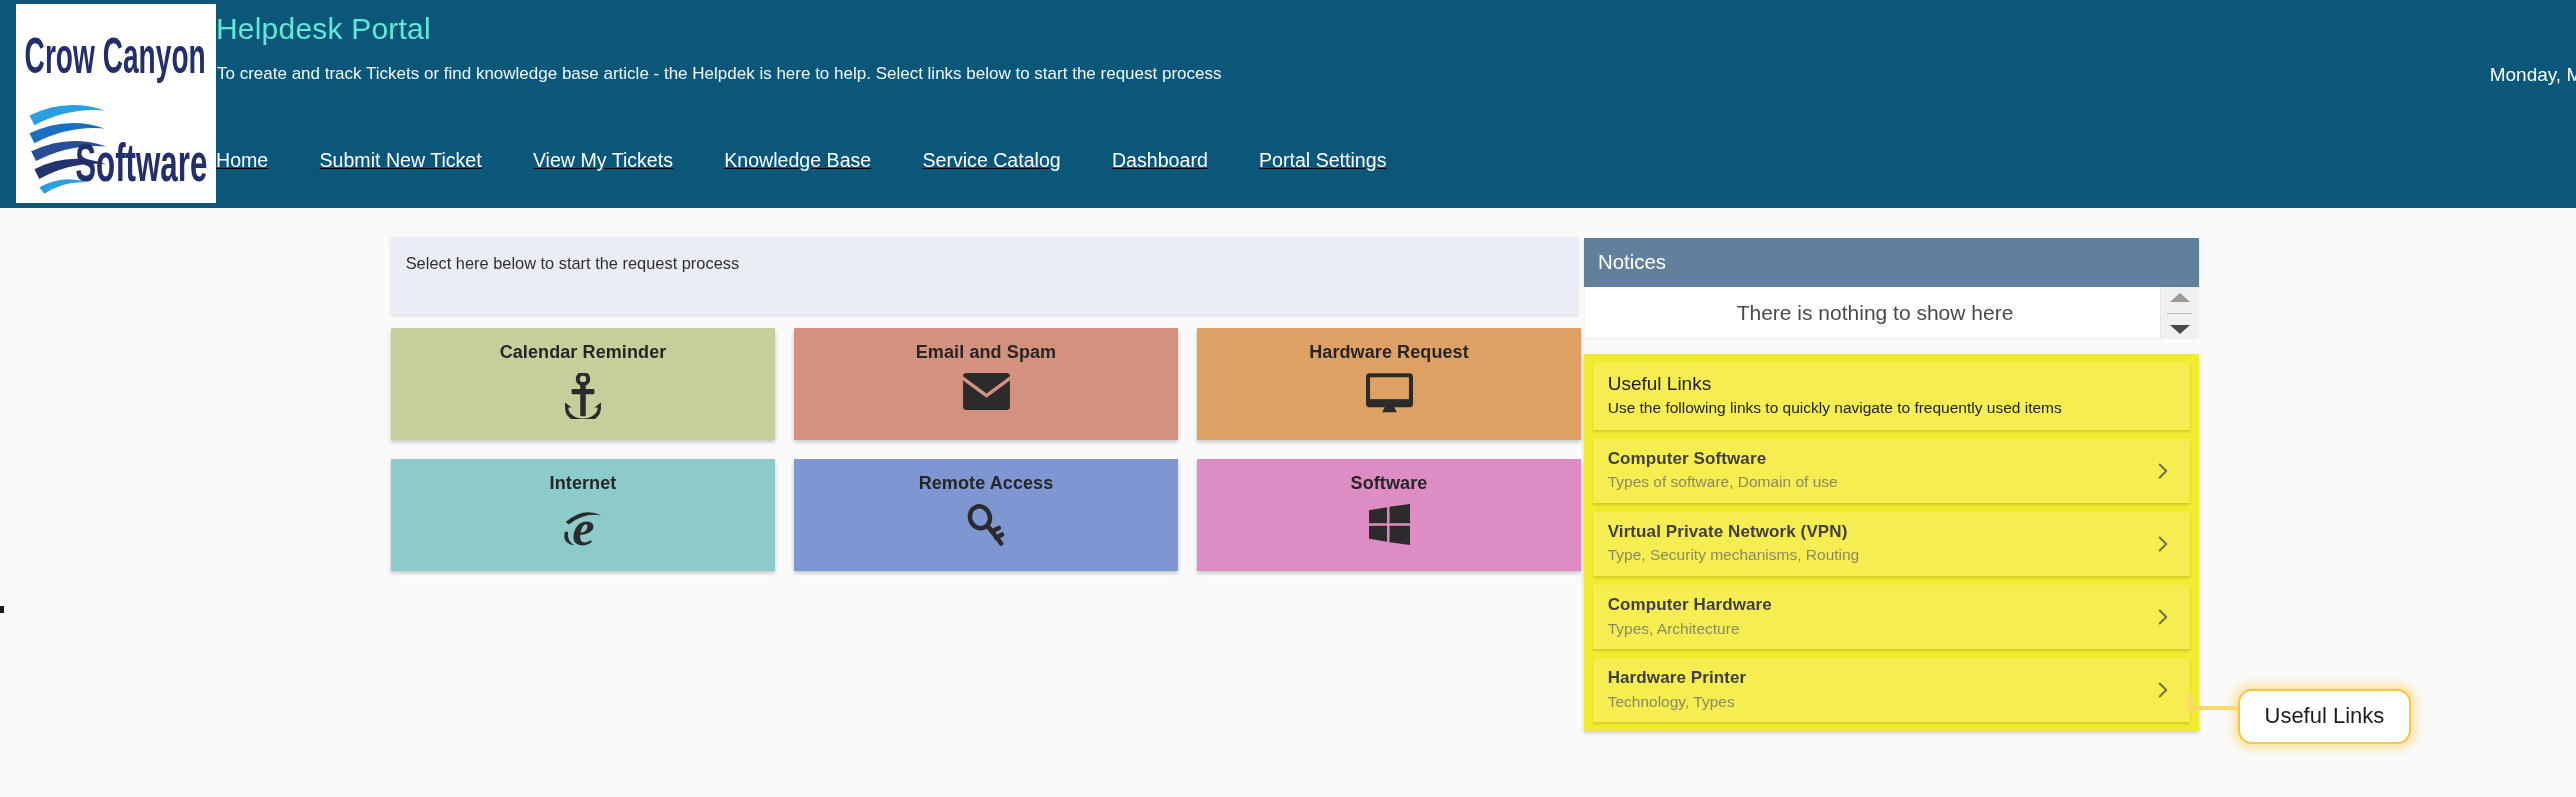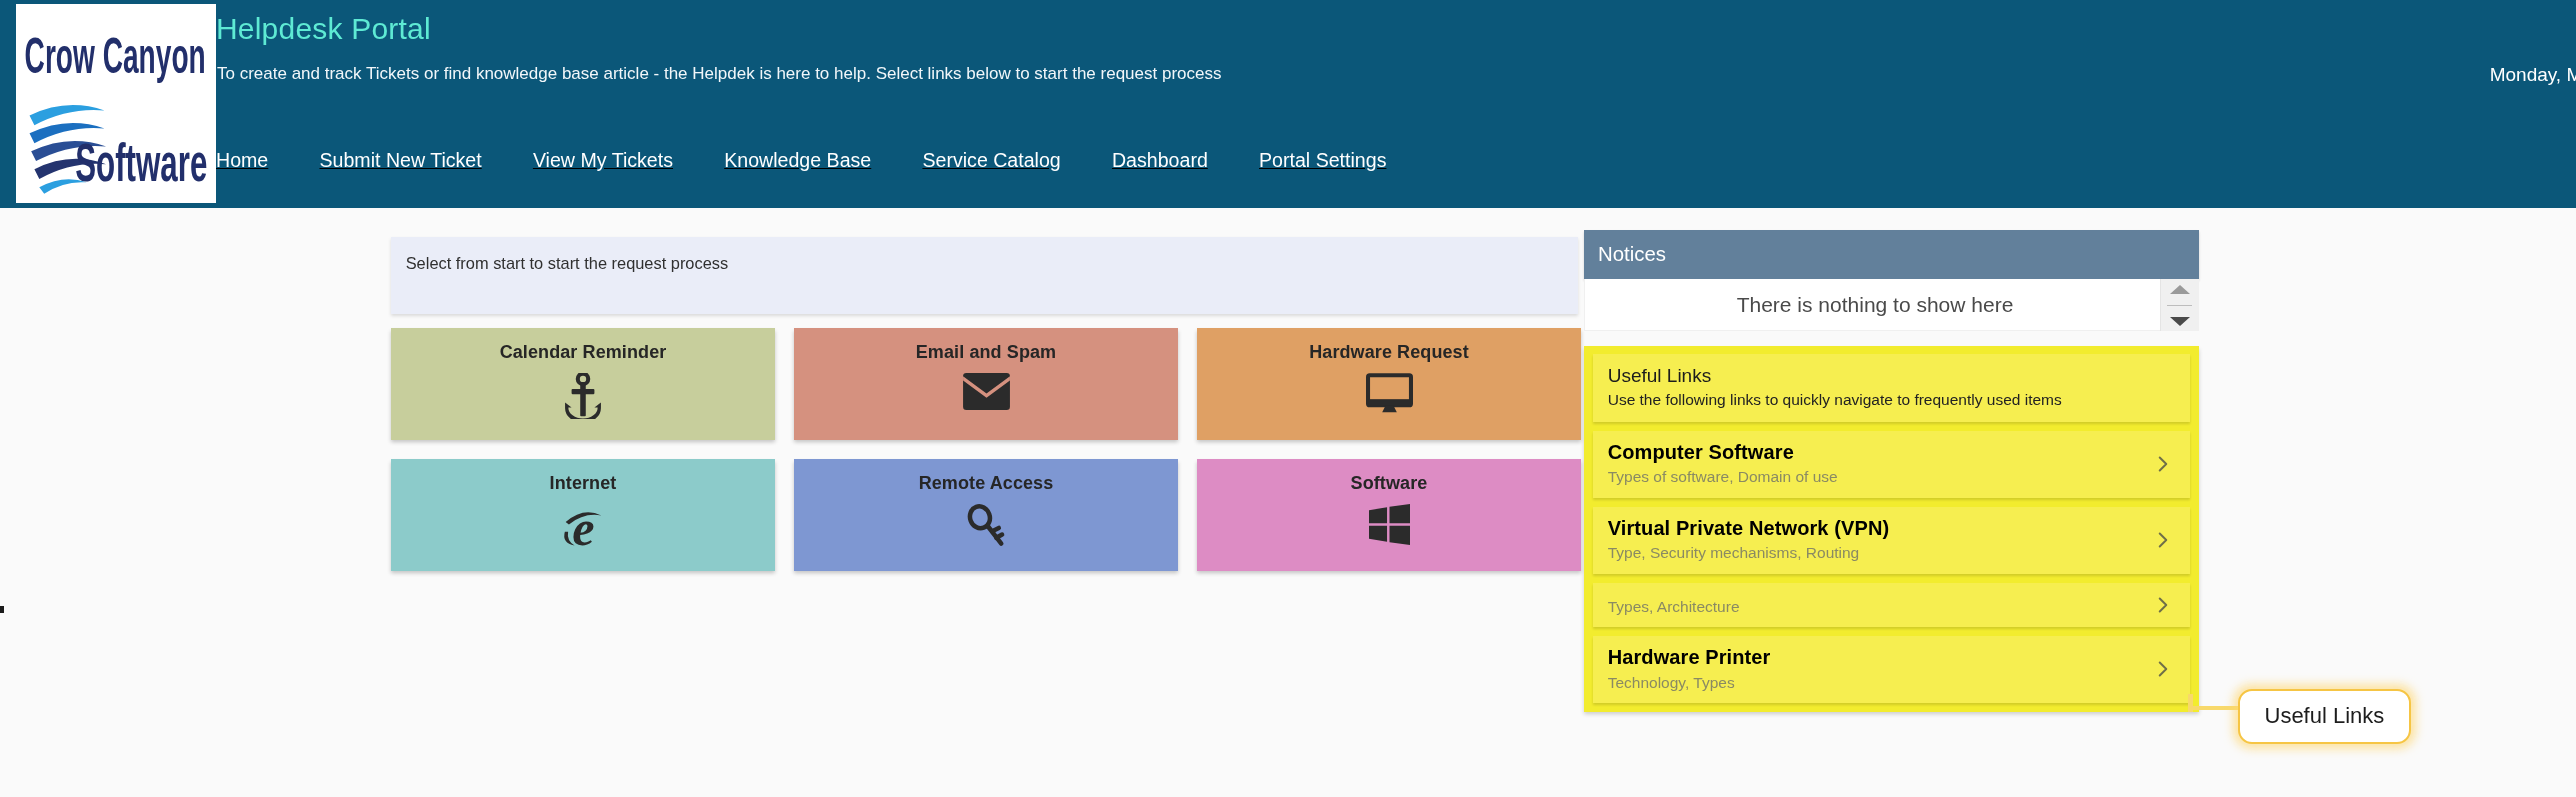--- a/index.html
+++ b/index.html
@@ -82,21 +82,21 @@
     display: flex; flex-direction: column; align-items: center;
   }
   .tile-label {
     margin-top: 14px; font-size: 18px; font-weight: bold; color: #262626;
     font-family: "Liberation Sans", sans-serif; letter-spacing: 0.1px;
   }
   .tile-icon { margin-top: 9.8px; display:block; }
   .tile-icon svg { display:block; }
 
   
-  .right-col { position: absolute; left: 1584px; top: 22px; width: 615px; }
+  .right-col { position: absolute; left: 1584px; top: 30px; width: 615px; }
 
   .notices-head {
     width: 615px; height: 49px; background: #62809b;
     display: flex; align-items: center; padding-left: 14px;
     box-shadow: 0 1.6px 2.5px rgba(0,0,0,.16);
   }
   .notices-head-title { color: #ffffff; font-size: 20.4px; font-weight: 400; }
 
   .notices-body {
     width: 615px; height: 52px; background: #ffffff;
@@ -127,21 +127,21 @@
   }
   .ul-header-title { font-size: 19px; color: #1c1c1c; font-weight: 400; }
   .ul-header-sub { font-size: 15.5px; color: #222222; margin-top: 4.1px; }
 
   .ul-item {
     background: #f6ee50; position: relative;
     padding: 10.6px 44px 11.4px 14.7px; margin-bottom: 9px; cursor: pointer;
     box-shadow: 0 1.6px 2.5px rgba(0,0,0,.14);
   }
   .ul-item:last-child { margin-bottom: 0; }
-  .ul-item-title { font-size: 20px; font-weight: bold; color: #000000; letter-spacing: 0.1px; }
+  .ul-item-title { font-size: 17px; font-weight: bold; color: #404040; letter-spacing: 0.1px; }
   .ul-item-sub { font-size: 15.5px; color: #8a8a63; margin-top: 4.1px; }
   .ul-chevron {
     position: absolute; right: 18px; top: 50%; transform: translateY(-50%);
     width: 18px; height: 18px;
   }
   .ul-chevron svg { display:block; }
 
   
   .callout {
     position: absolute; left: 2238px; top: 481px;
@@ -204,21 +204,21 @@
     </nav>
   </div>
 
   <div class="body-area">
 
     <div class="edge-tick"></div>
 
     <div class="left-col">
 
       <div class="quick-banner">
-        <div class="quick-sub">Select from start to start the request process</div>
+        <div class="quick-sub">Select here below to start the request process</div>
       </div>
 
       <div class="tile-grid">
 
         <div class="tile" id="tile0" style="background: rgb(199, 206, 156);">
           <div class="tile-label">Calendar Reminder</div>
           <span class="tile-icon">
             <svg width="44" height="46" viewBox="0 0 54 56" fill="#2b2b2b">
               <circle cx="27" cy="7" r="6.4" fill="none" stroke="#2b2b2b" stroke-width="5"></circle>
               <rect x="23.6" y="13" width="6.8" height="40" rx="1"></rect>
@@ -323,20 +323,21 @@
           <div class="ul-item-title">Virtual Private Network (VPN)</div>
           <div class="ul-item-sub">Type, Security mechanisms, Routing</div>
           <span class="ul-chevron">
             <svg width="18" height="18" viewBox="0 0 22 22" fill="none" stroke="#6f6f48" stroke-width="2.4" stroke-linecap="round" stroke-linejoin="round">
                 <path d="M7 3 L15 11 L7 19"></path>
               </svg>
           </span>
         </div>
 
         <div class="ul-item">
+          <div class="ul-item-title">Computer Hardware</div>
           <div class="ul-item-sub">Types, Architecture</div>
           <span class="ul-chevron">
             <svg width="18" height="18" viewBox="0 0 22 22" fill="none" stroke="#6f6f48" stroke-width="2.4" stroke-linecap="round" stroke-linejoin="round">
                 <path d="M7 3 L15 11 L7 19"></path>
               </svg>
           </span>
         </div>
 
         <div class="ul-item">
           <div class="ul-item-title">Hardware Printer</div>

